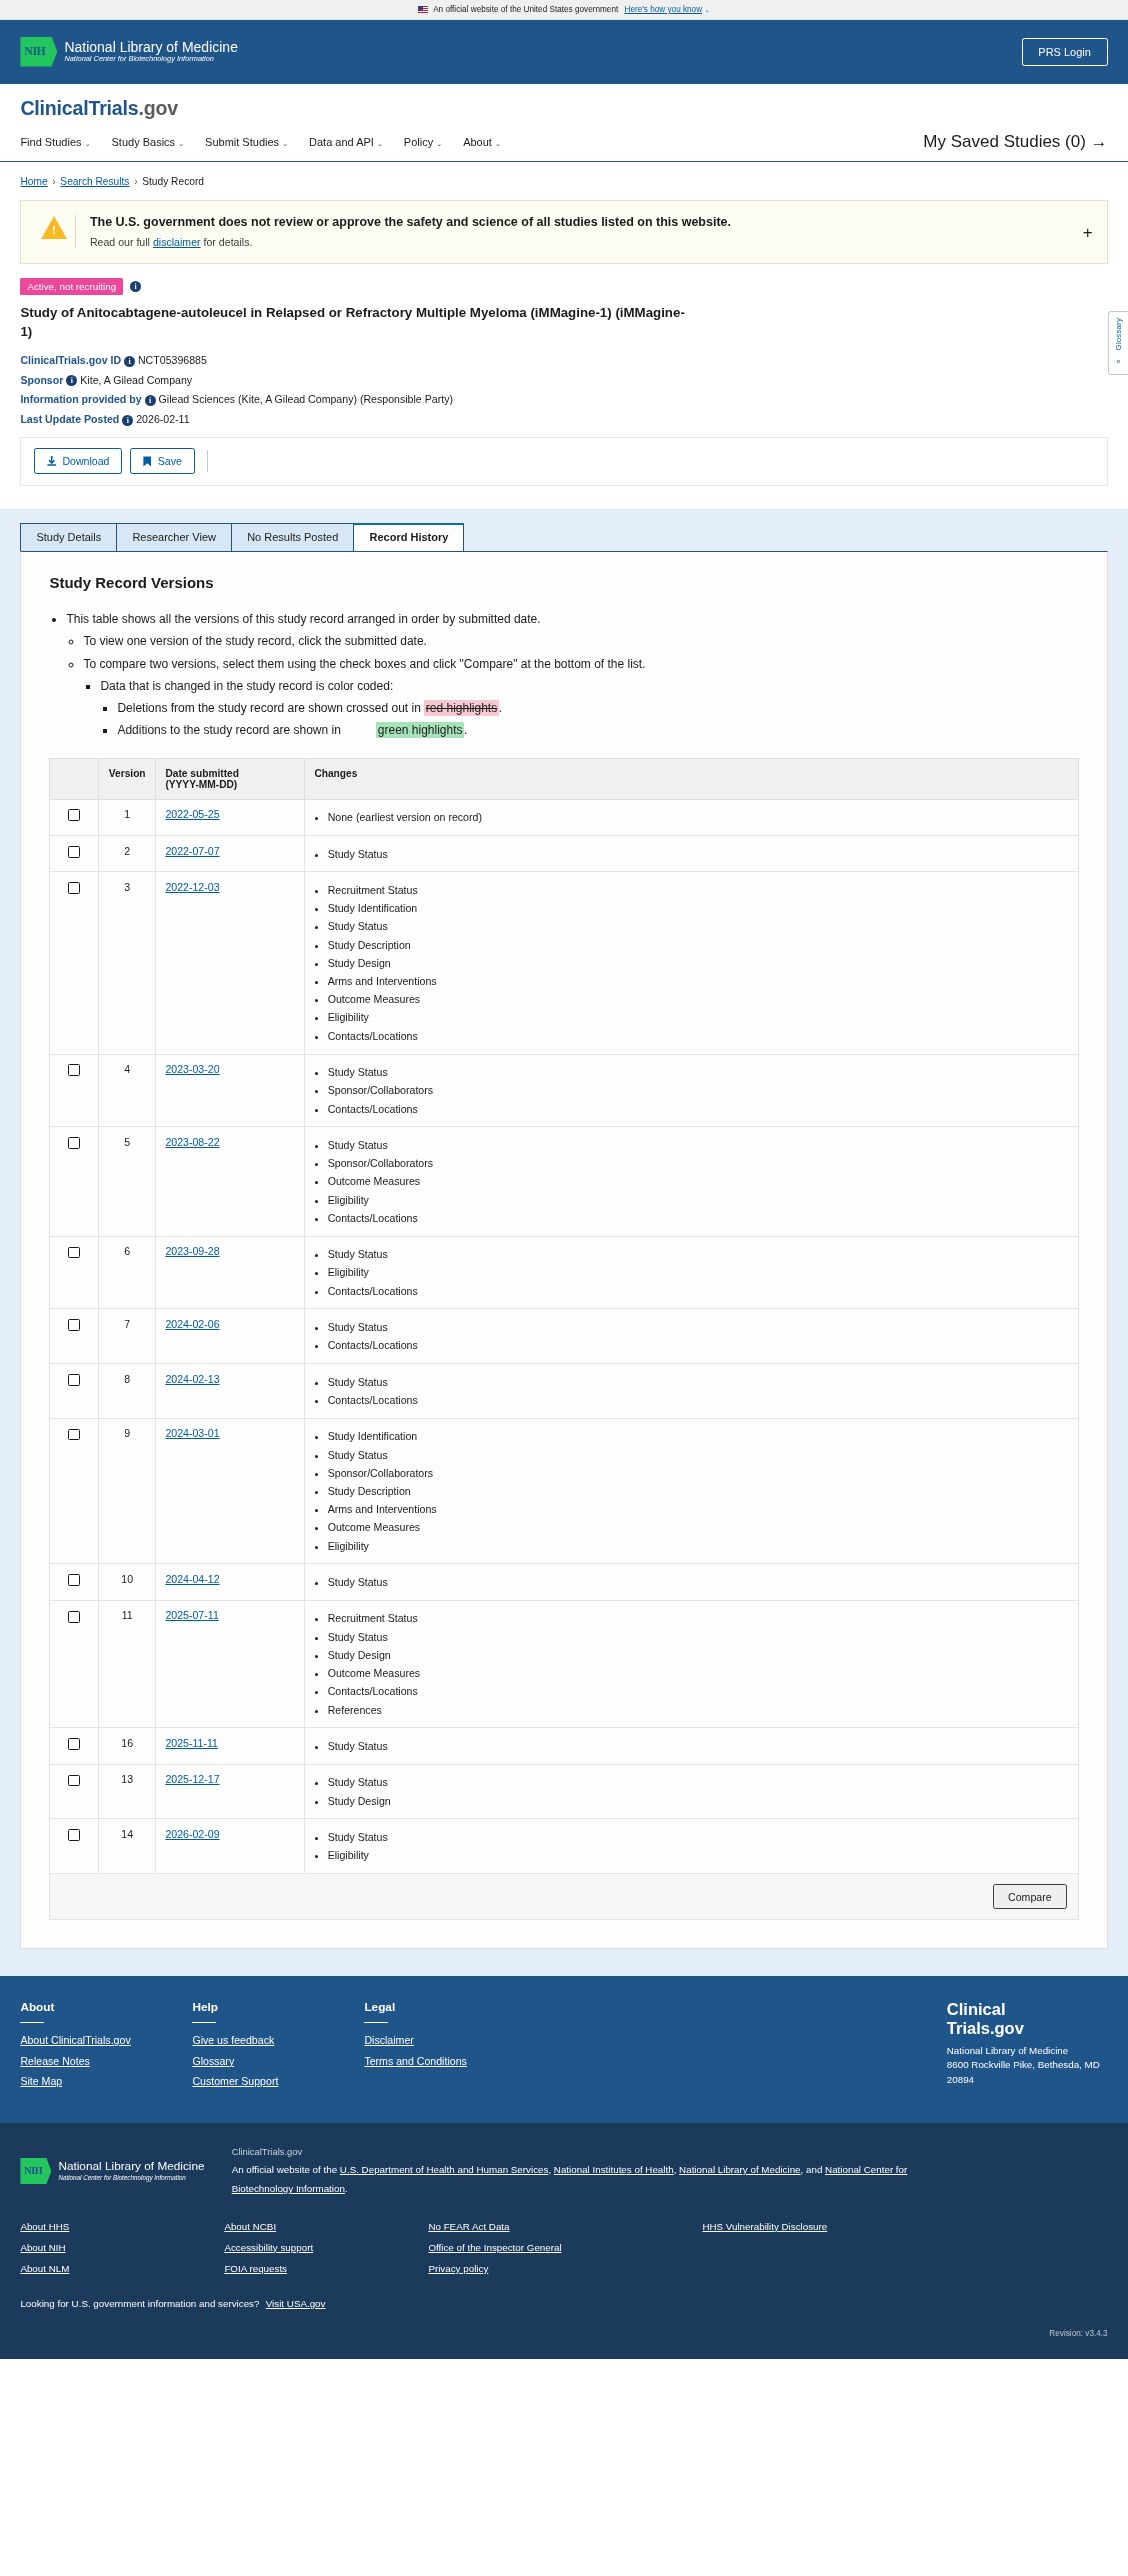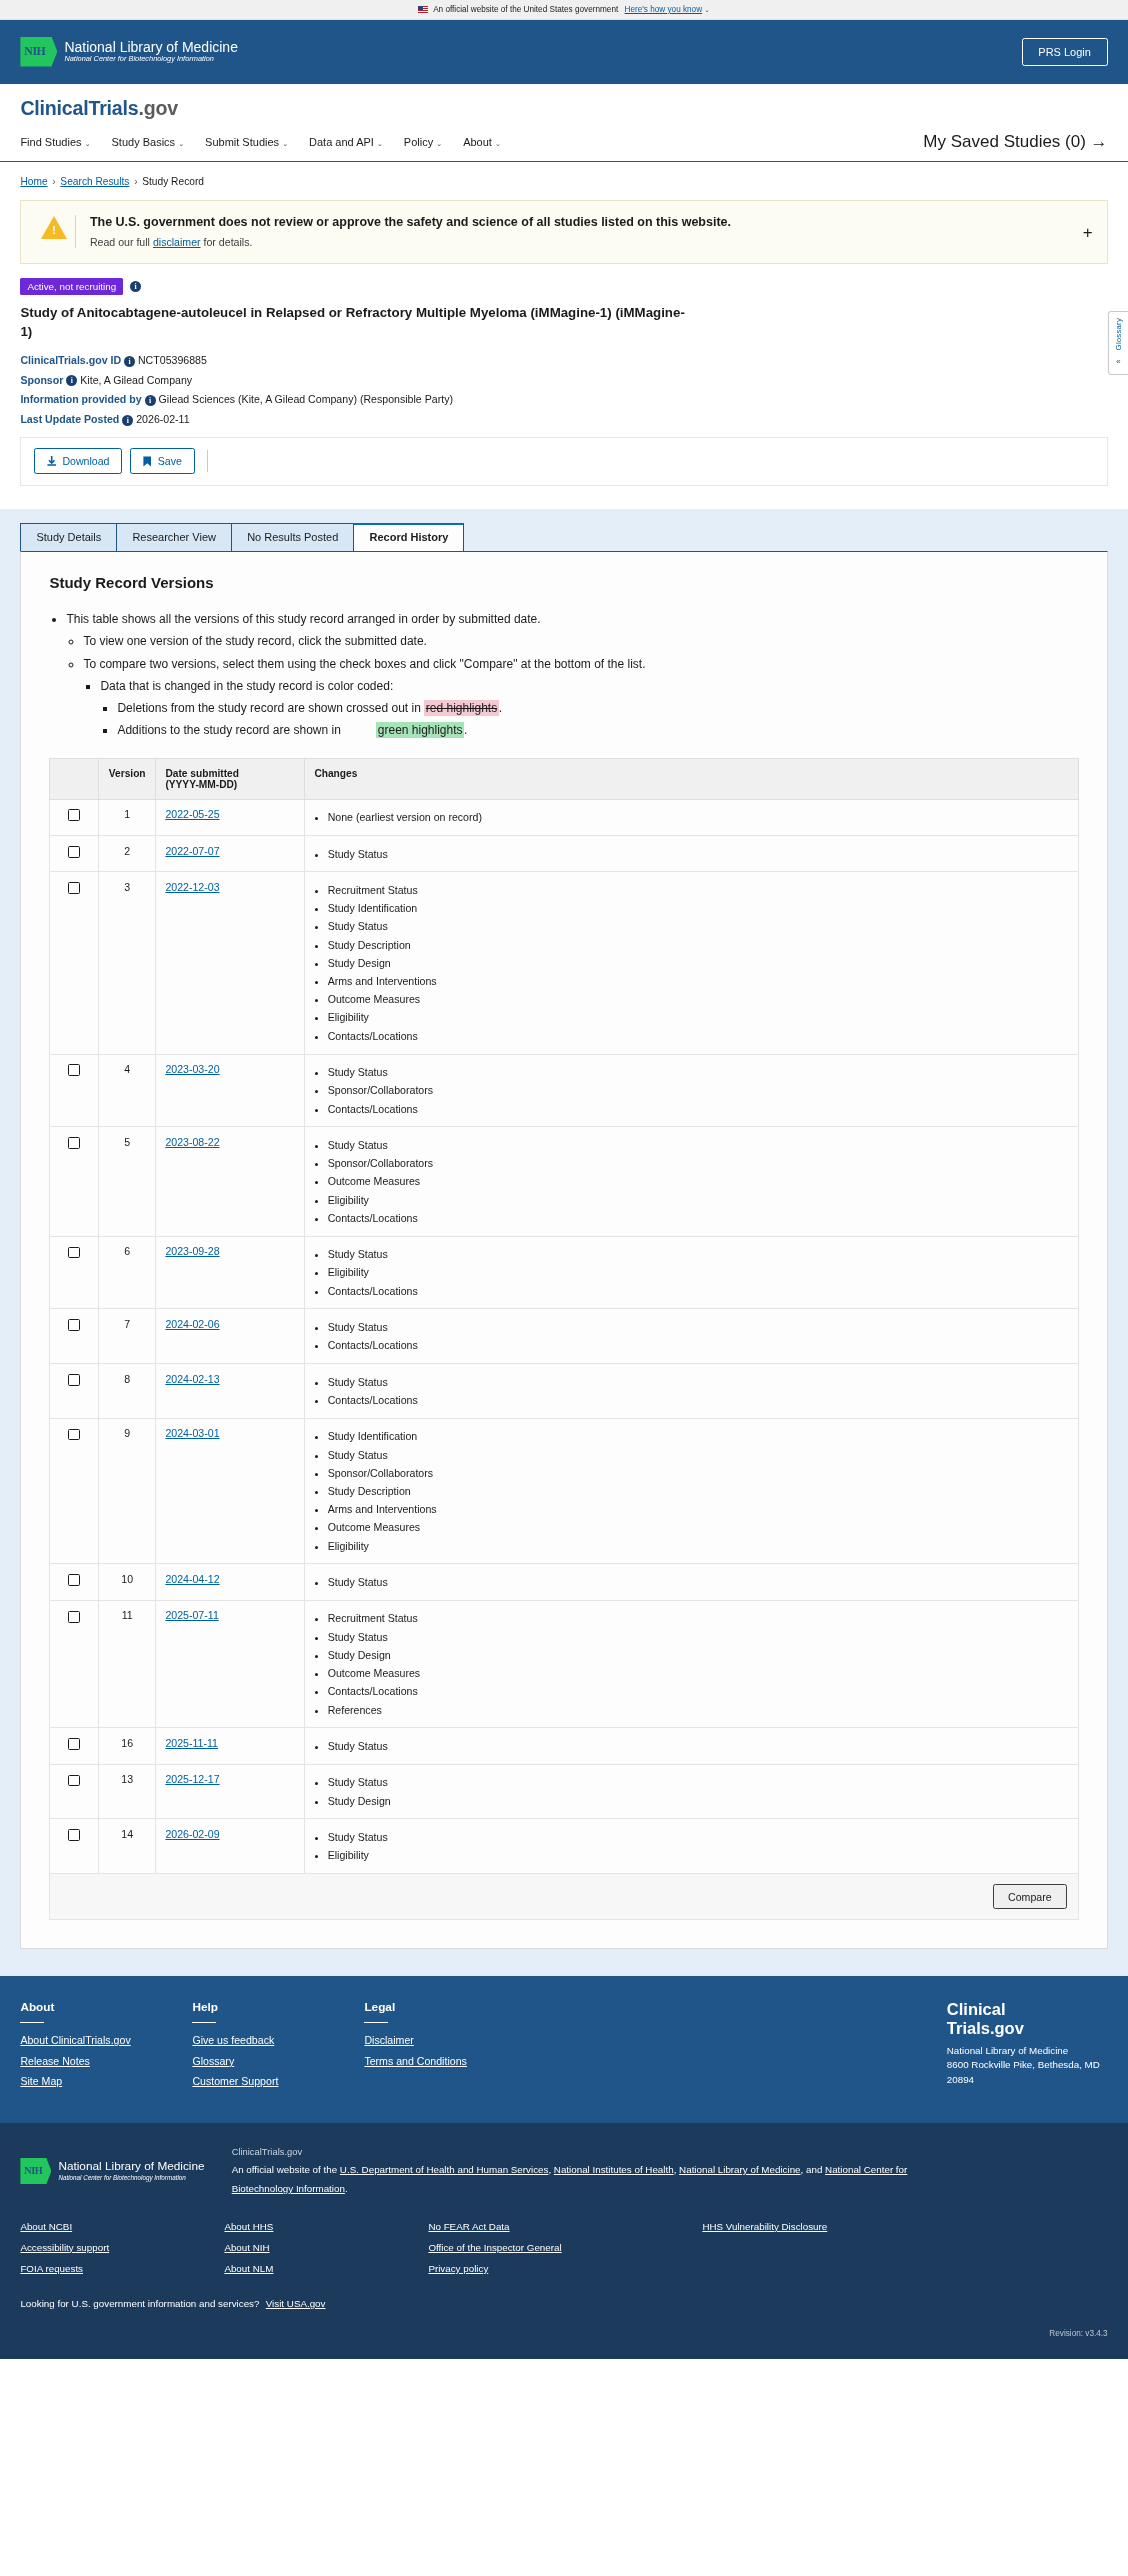--- a/index.html
+++ b/index.html
@@ -155,21 +155,21 @@
   .alert-title{ font-size:12.5px; font-weight:bold; color:#1b1b1b; margin-bottom:7px;}
   .alert-sub{ font-size:10.6px; color:#3d3d3d;}
   .alert-plus{
     position:absolute; right:14px; top:50%; transform:translateY(-50%);
     font-size:17px; color:#1b1b1b; cursor:pointer; line-height:1;
   }
 
   
   .status-row{ display:flex; align-items:center; gap:7px; margin:11px 0 9.4px 0;}
   .status-badge{
-    background:#6d28d9;
+    background:#ec4899;
     color:#fff;
     font-size:9.8px;
     padding:2.4px 7px 3.1px 7px;
     border-radius:1.6px;
     display:inline-block;
   }
   .info-dot{
     display:inline-flex; align-items:center; justify-content:center;
     width:11px; height:11px; border-radius:50%;
     background:#1a3f6f; color:#fff;
@@ -721,28 +721,28 @@
     <div class="small">ClinicalTrials.gov</div>
     <div>
       <span>An official website of the </span><a href="#">U.S. Department of Health and Human Services</a>, <a href="#">National Institutes of Health</a>, <a href="#">National Library of Medicine</a>, <span>and </span><a href="#">National Center for Biotechnology Information</a><span>.</span>
     </div>
   </div>
 </div>
 
 <div class="footer-bottom">
   <div class="fb-cols">
     <div class="fbcol">
+      <a href="#">About HHS</a>
+      <a href="#">About NIH</a>
+      <a href="#">About NLM</a>
+    </div>
+    <div class="fbcol">
       <a href="#">About NCBI</a>
       <a href="#">Accessibility support</a>
       <a href="#">FOIA requests</a>
-    </div>
-    <div class="fbcol">
-      <a href="#">About HHS</a>
-      <a href="#">About NIH</a>
-      <a href="#">About NLM</a>
     </div>
     <div class="fbcol wide">
       <a href="#">No FEAR Act Data</a>
       <a href="#">Office of the Inspector General</a>
       <a href="#">Privacy policy</a>
     </div>
     <div class="fbcol">
       <a href="#">HHS Vulnerability Disclosure</a>
     </div>
   </div>

